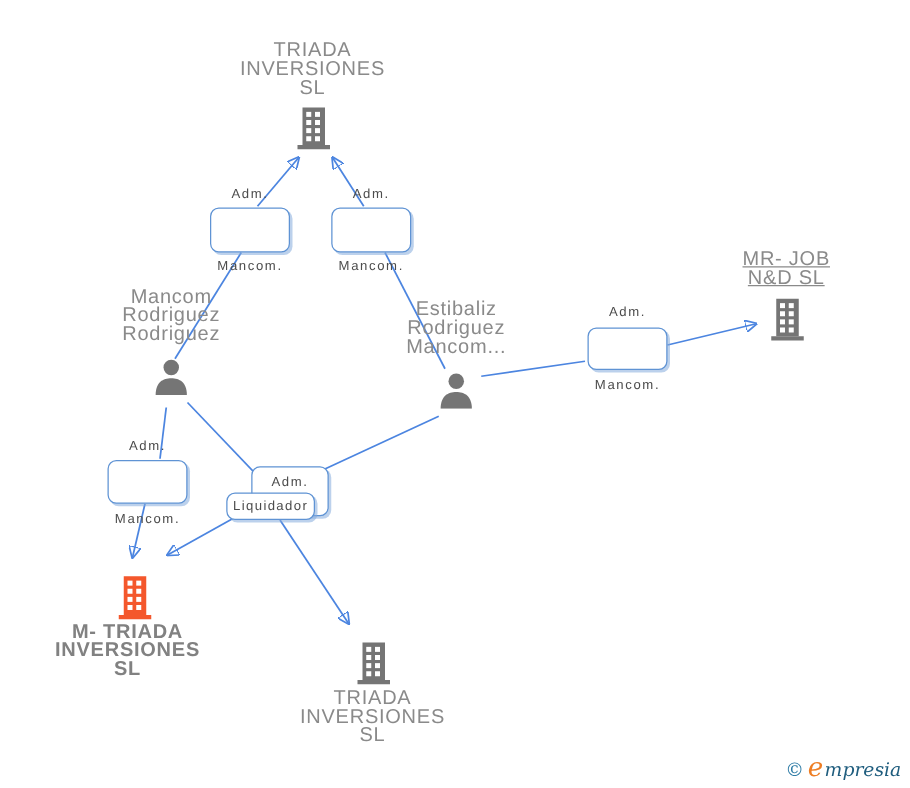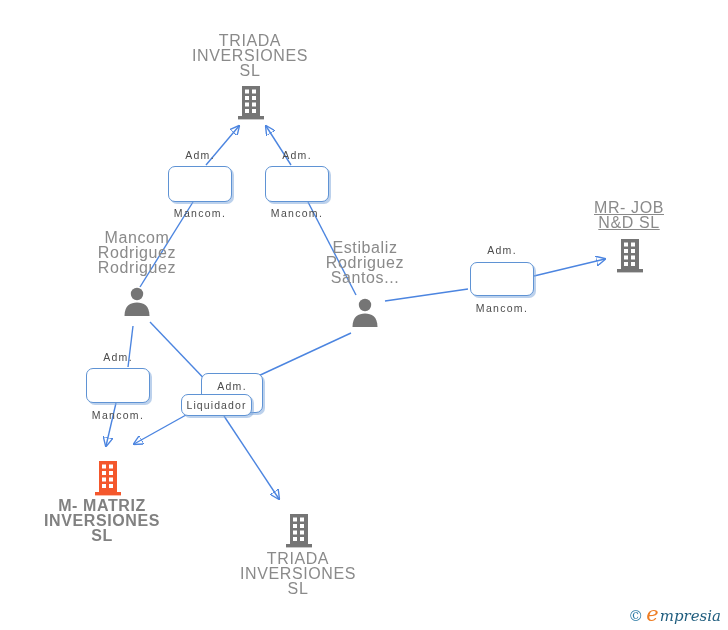--- a/index.html
+++ b/index.html
@@ -107,21 +107,21 @@
     <g fill="#757575">
       <circle cx="15" cy="8" r="6.2"></circle>
       <path d="M2.5,30 C2.5,19.5 8.5,16.5 15,16.5 C21.5,16.5 27.5,19.5 27.5,30 Z"></path>
     </g>
   </svg>
 </div>
 
 <div class="nlabel" style="left:305px;top:240px;">
   <div>Estibaliz</div>
   <div>Rodriguez</div>
-  <div>Santos...</div>
+  <div>Mancom...</div>
 </div>
 <div class="icon" style="left:350px;top:297px;">
   <svg width="30" height="30" viewBox="0 0 30 30">
     <g fill="#757575">
       <circle cx="15" cy="8" r="6.2"></circle>
       <path d="M2.5,30 C2.5,19.5 8.5,16.5 15,16.5 C21.5,16.5 27.5,19.5 27.5,30 Z"></path>
     </g>
   </svg>
 </div>
 
@@ -177,21 +177,21 @@
       <rect x="10" y="11" width="4" height="4"></rect>
         <rect x="17" y="11" width="4" height="4"></rect>
       <rect x="10" y="17.5" width="4" height="4"></rect>
         <rect x="17" y="17.5" width="4" height="4"></rect>
       <rect x="10" y="24" width="4" height="4"></rect>
         <rect x="17" y="24" width="4" height="4"></rect>
     </g>
   </svg>
 </div>
 <div class="nlabel bold" style="left:42px;top:498px;">
-  <div>M- MATRIZ</div>
+  <div>M- TRIADA</div>
   <div>INVERSIONES</div>
   <div>SL</div>
 </div>
 
 <div class="icon" style="left:283px;top:513px;">
   <svg width="32" height="35" viewBox="0 0 32 35">
     <g fill="#757575">
       <rect x="3" y="31" width="26" height="3.4"></rect>
       <rect x="7" y="1" width="18" height="30"></rect>
     </g>

